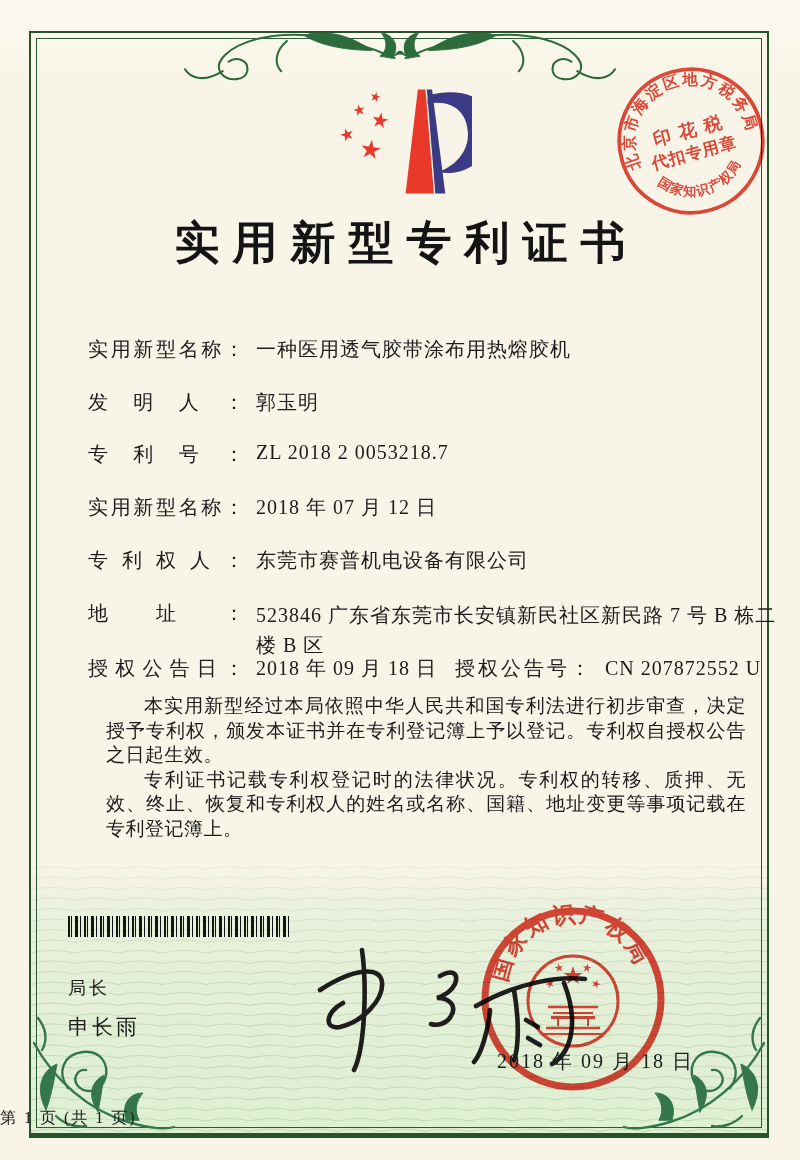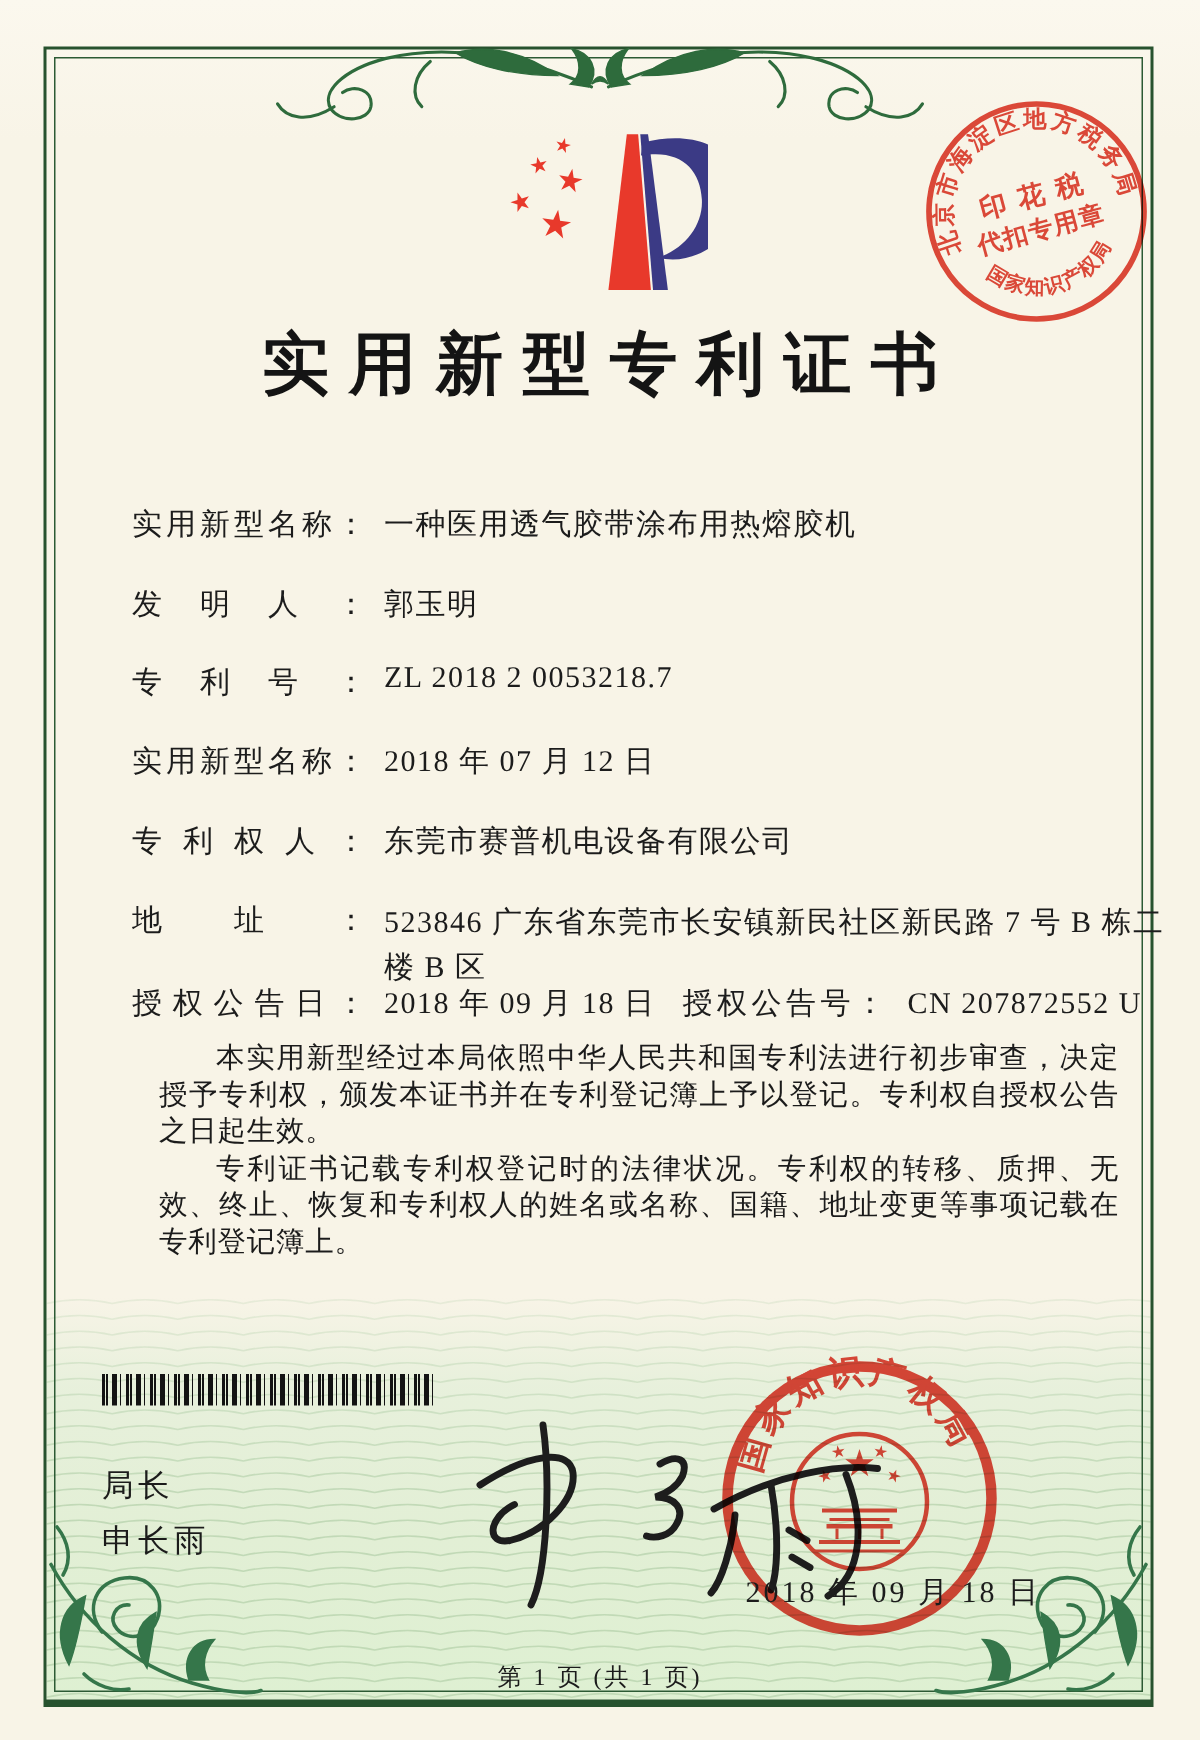--- a/index.html
+++ b/index.html
@@ -61,26 +61,26 @@
   .paras p { font-size:19px; line-height:24.6px; text-indent:2em; text-align:justify; letter-spacing:.5px; }
   
   .barcode {
     position:absolute; left:68px; top:916px; width:224px; height:21px;
     background:repeating-linear-gradient(90deg,
       #131313 0 2px, transparent 2px 3px,
       #131313 3px 4px, transparent 4px 7px,
       #131313 7px 10px, transparent 10px 12px,
       #131313 12px 13px, transparent 13px 16px);
   }
-  .director-title { position:absolute; left:68px; top:976px; font-size:21px; letter-spacing:3px; color:#1b1b1b; }
+  .director-title { position:absolute; left:68px; top:976px; font-size:18px; letter-spacing:3px; color:#1b1b1b; }
   .director-name  { position:absolute; left:68px; top:1013px; font-size:21px; letter-spacing:3px; color:#1b1b1b; }
   .signature { position:absolute; left:280px; top:928px; width:330px; height:150px; }
   .seal { position:absolute; left:478px; top:902px; width:192px; height:192px; opacity:.9; mix-blend-mode:multiply; }
   .seal-date { position:absolute; left:497px; top:1048px; font-size:20px; letter-spacing:2px; color:#1c1c1c; }
-  .footer { position:absolute; left:0; right:0; top:1108px; text-align:center; font-size:16px; letter-spacing:2px; color:#1b1b1b; }
+  .footer { position:absolute; left:0; right:0; top:1108px; font-size:16px; letter-spacing:2px; color:#1b1b1b; }
   
   .ornament-top { position:absolute; left:170px; top:24px; width:460px; height:66px; }
   .corner { position:absolute; width:150px; height:152px; bottom:20px; }
   .corner.left { left:26px; }
   .corner.right { right:28px; transform:scaleX(-1); }
   svg text { font-family:"Liberation Serif","DejaVu Serif",serif; }
 </style>
 </head>
 <body>
 

